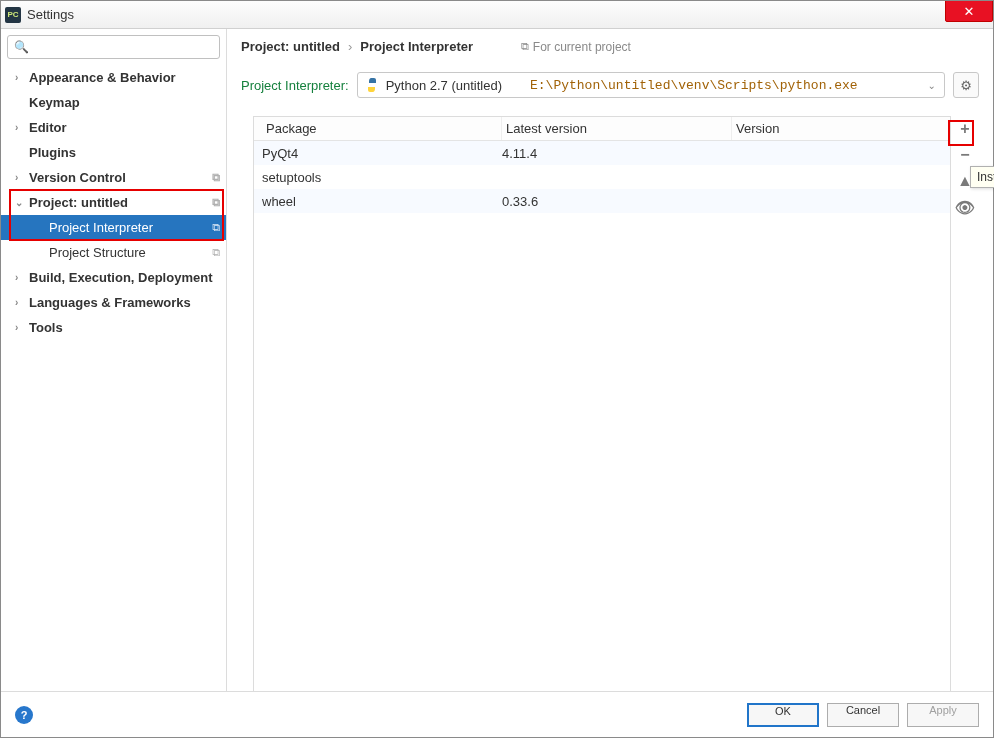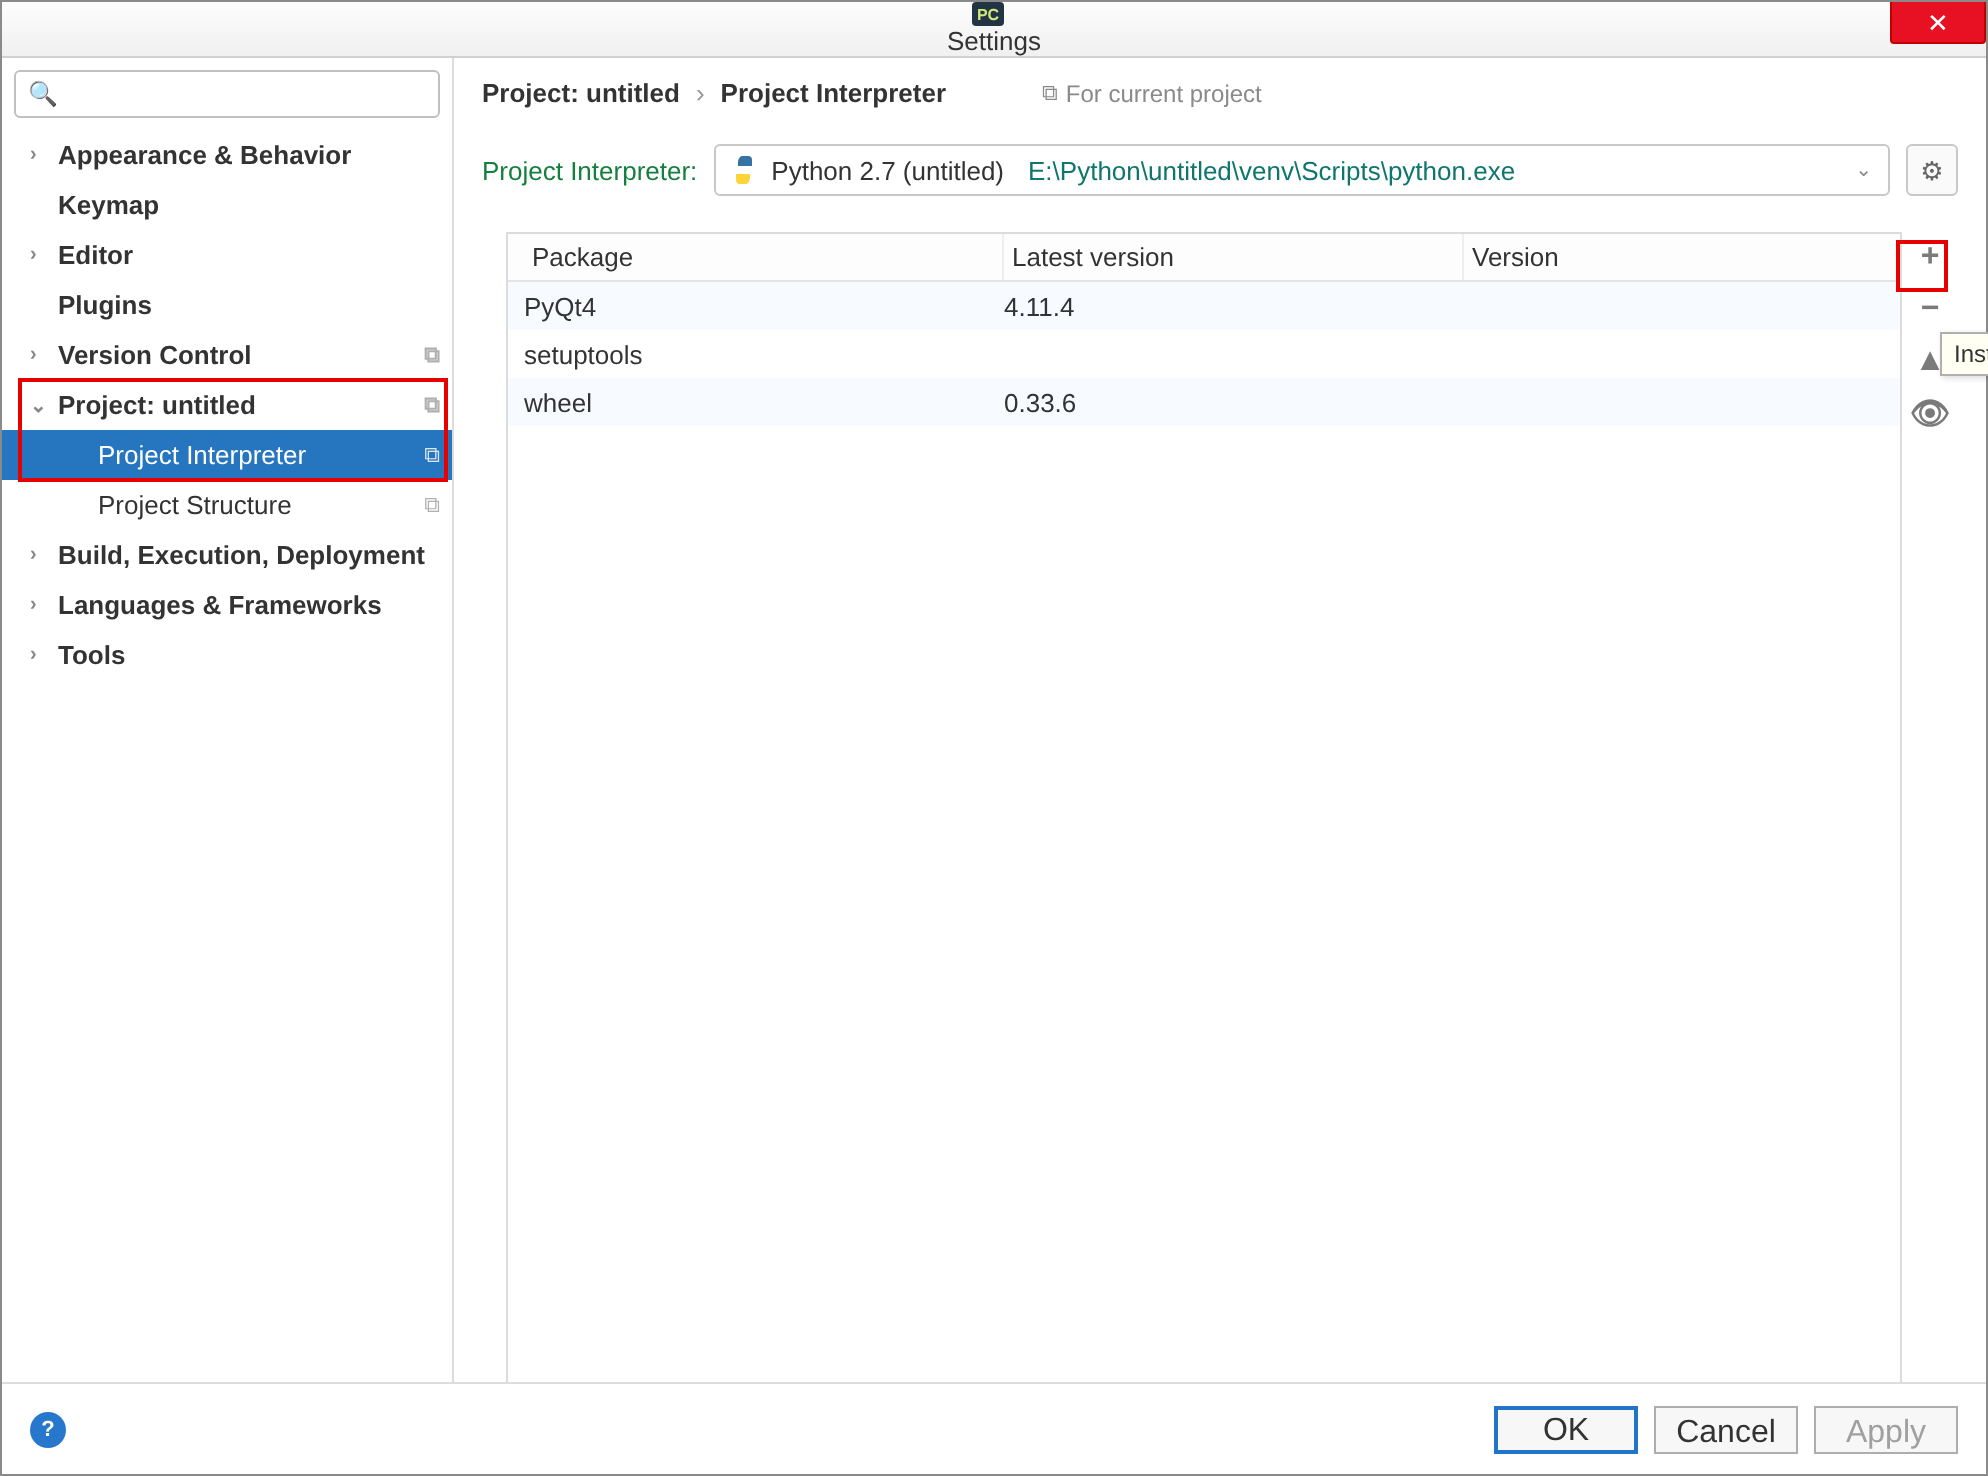--- a/index.html
+++ b/index.html
@@ -14,21 +14,20 @@
   border: 1px solid #8a8a8a;
 }
 .titlebar {
   height: 28px;
   background: linear-gradient(#fdfdfd, #f0f0f0);
   border-bottom: 1px solid #d0d0d0;
   display: flex;
   align-items: center;
   padding: 0 4px;
   position: relative;
-  flex-direction: column;
 }
 .titlebar .app-icon {
   width: 16px; height: 16px;
   background: #233544;
   color: #cfe87a;
   font-size: 8px;
   font-weight: bold;
   display: flex;
   align-items: center;
   justify-content: center;
@@ -151,21 +150,21 @@
   align-items: center;
   padding: 0 6px;
   gap: 6px;
   position: relative;
 }
 .interp-select .py-icon {
   width: 16px; height: 16px;
   display: inline-flex; align-items: center; justify-content: center;
 }
 .interp-select .sel-text { color: #333; }
-.interp-select .sel-path { color: #0f766e; margin-left: 6px; }
+.interp-select .sel-path { color: #a16207; margin-left: 22px; font-family: Liberation Mono, monospace; }
 .interp-select .chevron { position: absolute; right: 8px; color: #888; font-size: 10px; }
 .gear-btn {
   width: 26px; height: 26px;
   border: 1px solid #c8c8c8;
   border-radius: 3px;
   background: #fafafa;
   display: flex;
   align-items: center;
   justify-content: center;
   color: #666;
@@ -250,23 +249,23 @@
   justify-content: center;
   font-size: 11px;
   font-weight: bold;
 }
 .buttons { display: flex; gap: 8px; }
 .btn {
   width: 72px; height: 24px;
   border: 1px solid #adadad;
   background: #f7f7f7;
   display: flex;
-  align-items: flex-end;
-  justify-content: center;
-  font-size: 16px;
+  align-items: flex-start;
+  justify-content: center;
+  font-size: 11px;
 }
 .btn.primary { border: 2px solid #2175c9; }
 .btn.disabled { color: #a0a0a0; }
 </style>
 </head>
 <body>
 
 <div class="titlebar">
   <div class="app-icon">PC</div>
   <div class="title">Settings</div>

